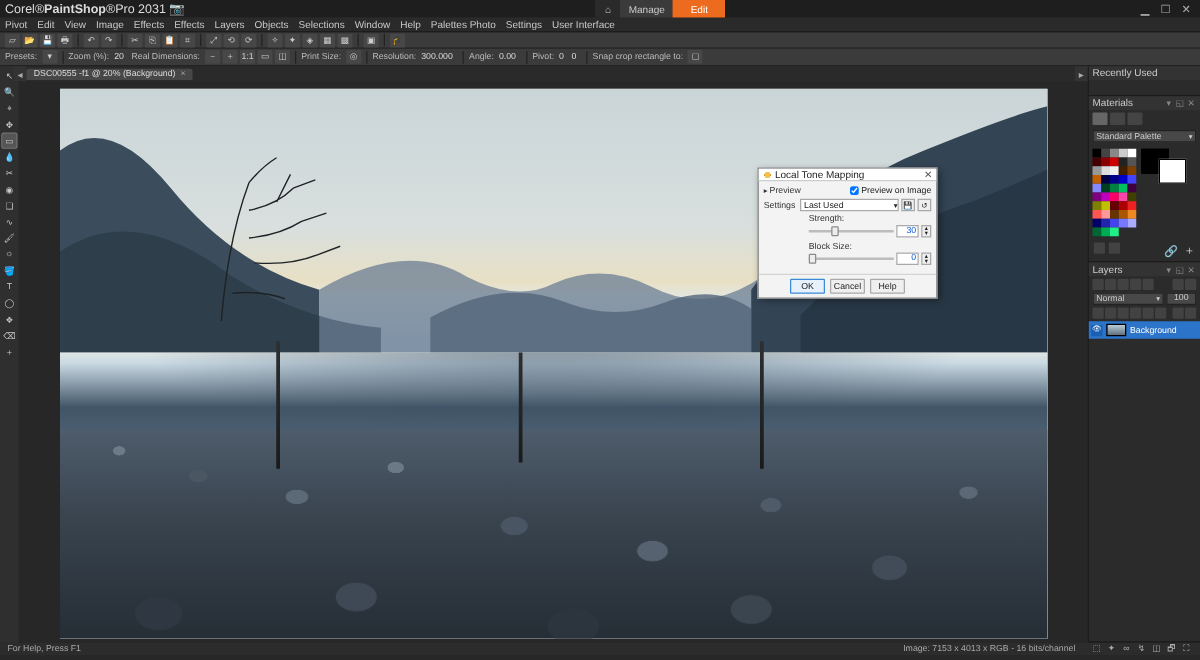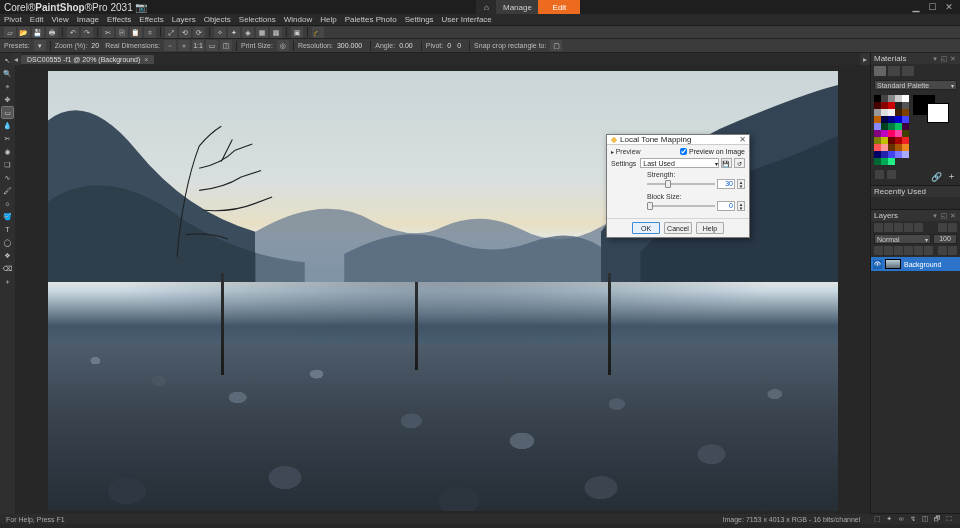--- a/index.html
+++ b/index.html
@@ -346,20 +346,27 @@
       </div>
       <div class="dlg-foot">
         <button class="primary">OK</button>
         <button>Cancel</button>
         <button>Help</button>
       </div>
     </div>
   </div>
 
   <div class="rightpanels">
+
+    <div class="panel">
+      <div class="panel-hd">
+          <span>Recently Used</span>
+        </div>
+      <div class="recent-body"></div>
+    </div>
 
     <div class="panel">
       <div class="panel-hd">
         <span>Materials</span>
         <span class="pspacer"></span>
         <span class="pbtn">▾</span>
         <span class="pbtn">◱</span>
         <span class="pbtn">✕</span>
       </div>
       <div class="materials-tabs">
@@ -434,27 +441,20 @@
           <span class="ltbtn"></span>
           <span class="ltbtn"></span>
         </div>
         <div style="display:flex;gap:4px;align-items:center;">
           <span>🔗</span>
           <span>＋</span>
         </div>
       </div>
     </div>
 
-    <div class="panel">
-      <div class="panel-hd">
-          <span>Recently Used</span>
-        </div>
-      <div class="recent-body"></div>
-    </div>
-
     <div class="panel" style="flex:1;">
       <div class="panel-hd">
         <span>Layers</span>
         <span class="pspacer"></span>
         <span class="pbtn">▾</span>
         <span class="pbtn">◱</span>
         <span class="pbtn">✕</span>
       </div>
       <div class="layers-body">
         <div class="layers-tools">

